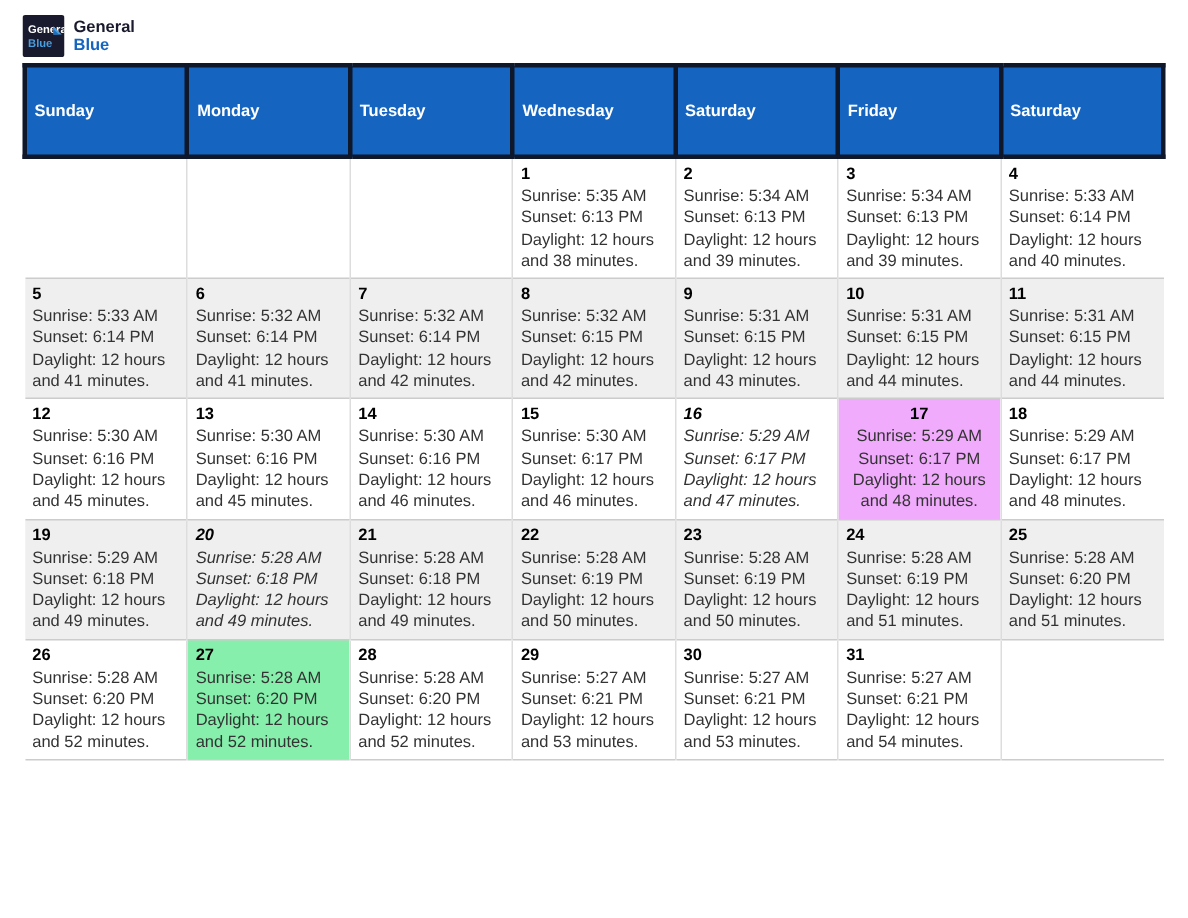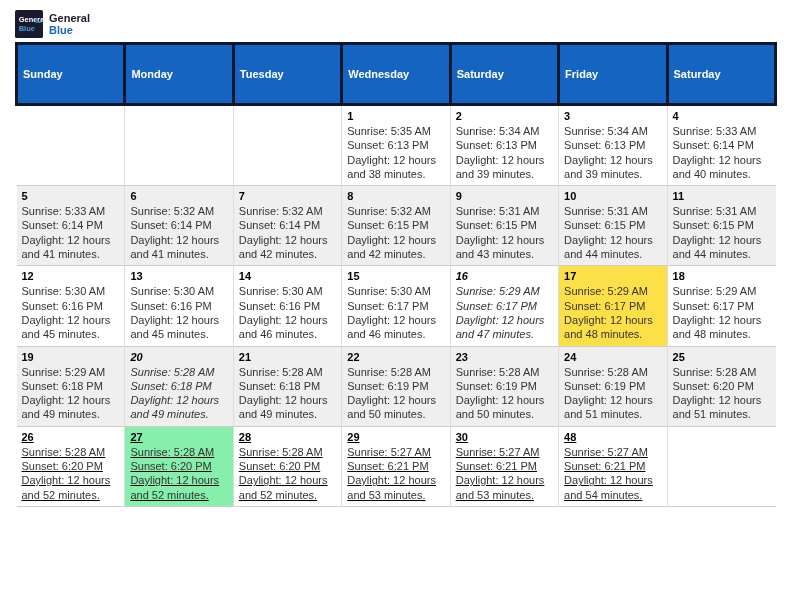--- a/index.html
+++ b/index.html
@@ -237,21 +237,21 @@
 Daylight: 12 hours
 and 46 minutes.</div>
           </td>
           <td style="background: rgb(255, 255, 255); font-style: italic;">
             <div class="day-num">16</div>
             <div class="day-info" style="white-space: pre-line;">Sunrise: 5:29 AM
 Sunset: 6:17 PM
 Daylight: 12 hours
 and 47 minutes.</div>
           </td>
-          <td style="background: #fde047;">
+          <td style="background: #f0abfc; text-align: center;">
             <div class="day-num">17</div>
             <div class="day-info" style="white-space: pre-line;">Sunrise: 5:29 AM
 Sunset: 6:17 PM
 Daylight: 12 hours
 and 48 minutes.</div>
           </td>
           <td style="background: rgb(255, 255, 255);">
             <div class="day-num">18</div>
             <div class="day-info" style="white-space: pre-line;">Sunrise: 5:29 AM
 Sunset: 6:17 PM
@@ -303,21 +303,21 @@
 and 51 minutes.</div>
           </td>
           <td style="background: rgb(239, 239, 239); margin-left: 24px;">
             <div class="day-num">25</div>
             <div class="day-info" style="white-space: pre-line;">Sunrise: 5:28 AM
 Sunset: 6:20 PM
 Daylight: 12 hours
 and 51 minutes.</div>
           </td>
         </tr>
-        <tr style="background: rgb(255, 255, 255); text-decoration: underline;">
+        <tr style="background: rgb(255, 255, 255);">
           <td style="background: rgb(255, 255, 255);">
             <div class="day-num">26</div>
             <div class="day-info" style="white-space: pre-line;">Sunrise: 5:28 AM
 Sunset: 6:20 PM
 Daylight: 12 hours
 and 52 minutes.</div>
           </td>
           <td style="background: #86efac;">
             <div class="day-num">27</div>
             <div class="day-info" style="white-space: pre-line;">Sunrise: 5:28 AM
@@ -340,21 +340,21 @@
 and 53 minutes.</div>
           </td>
           <td style="background: rgb(255, 255, 255);">
             <div class="day-num">30</div>
             <div class="day-info" style="white-space: pre-line;">Sunrise: 5:27 AM
 Sunset: 6:21 PM
 Daylight: 12 hours
 and 53 minutes.</div>
           </td>
           <td style="background: rgb(255, 255, 255);">
-            <div class="day-num">48</div>
+            <div class="day-num">31</div>
             <div class="day-info" style="white-space: pre-line;">Sunrise: 5:27 AM
 Sunset: 6:21 PM
 Daylight: 12 hours
 and 54 minutes.</div>
           </td>
           <td class="empty-cell" style="background: rgb(255, 255, 255);"></td>
         </tr>
       </tbody>
   </table>
 </div>

